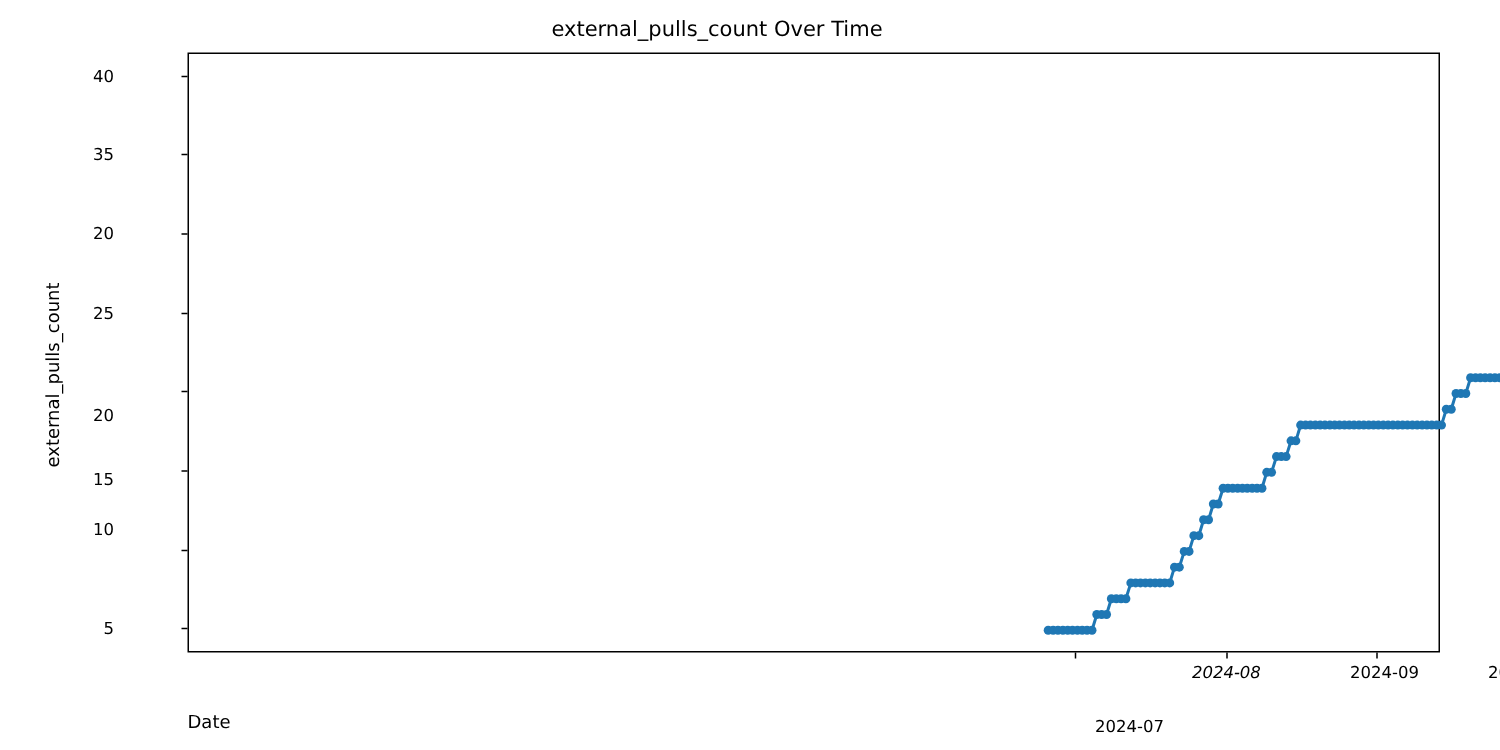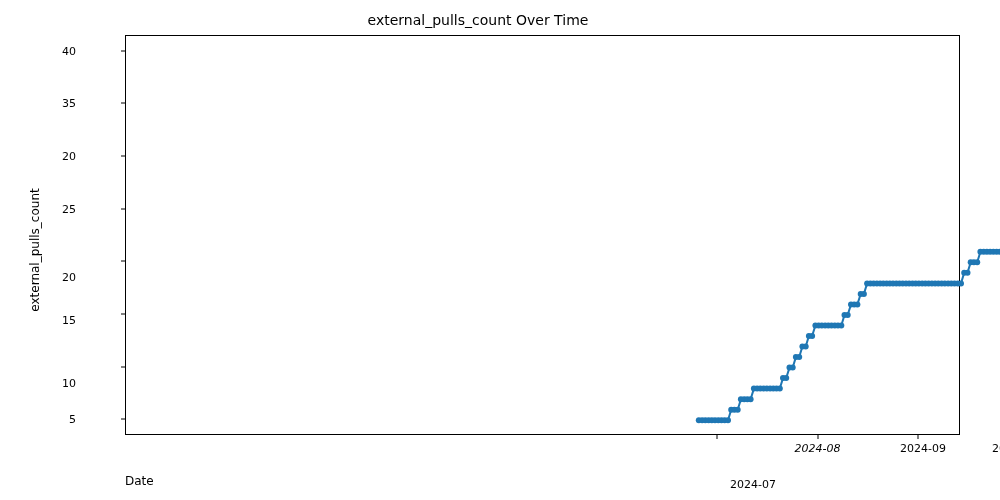--- a/index.html
+++ b/index.html
@@ -361,21 +361,21 @@
         <circle cx="1394.9" cy="26.3" r="3" fill="#1f77b4"></circle>
         <circle cx="1398.1" cy="15.8" r="3" fill="#1f77b4"></circle>
         <circle cx="1401.4" cy="15.8" r="3" fill="#1f77b4"></circle>
         <circle cx="1404.6" cy="15.8" r="3" fill="#1f77b4"></circle>
         <circle cx="1407.8" cy="15.8" r="3" fill="#1f77b4"></circle>
       </svg>
   </div>
   <div id="ytick-group">
       <div class="ytick" style="top: 419.211px;">5</div>
       <div class="ytick-mark" style="top: 419.211px;"></div>
-      <div class="ytick" style="top: 383px;">10</div>
+      <div class="ytick" style="top: 353px;">10</div>
       <div class="ytick-mark" style="top: 366.579px;"></div>
       <div class="ytick" style="top: 320px;">15</div>
       <div class="ytick-mark" style="top: 313.947px;"></div>
       <div class="ytick" style="top: 261.316px; margin-top: 16px;">20</div>
       <div class="ytick-mark" style="top: 261.316px;"></div>
       <div class="ytick" style="top: 208.684px;">25</div>
       <div class="ytick-mark" style="top: 208.684px;"></div>
       <div class="ytick" style="top: 156.053px;">20</div>
       <div class="ytick-mark" style="top: 156.053px;"></div>
       <div class="ytick" style="top: 103.421px;">35</div>

